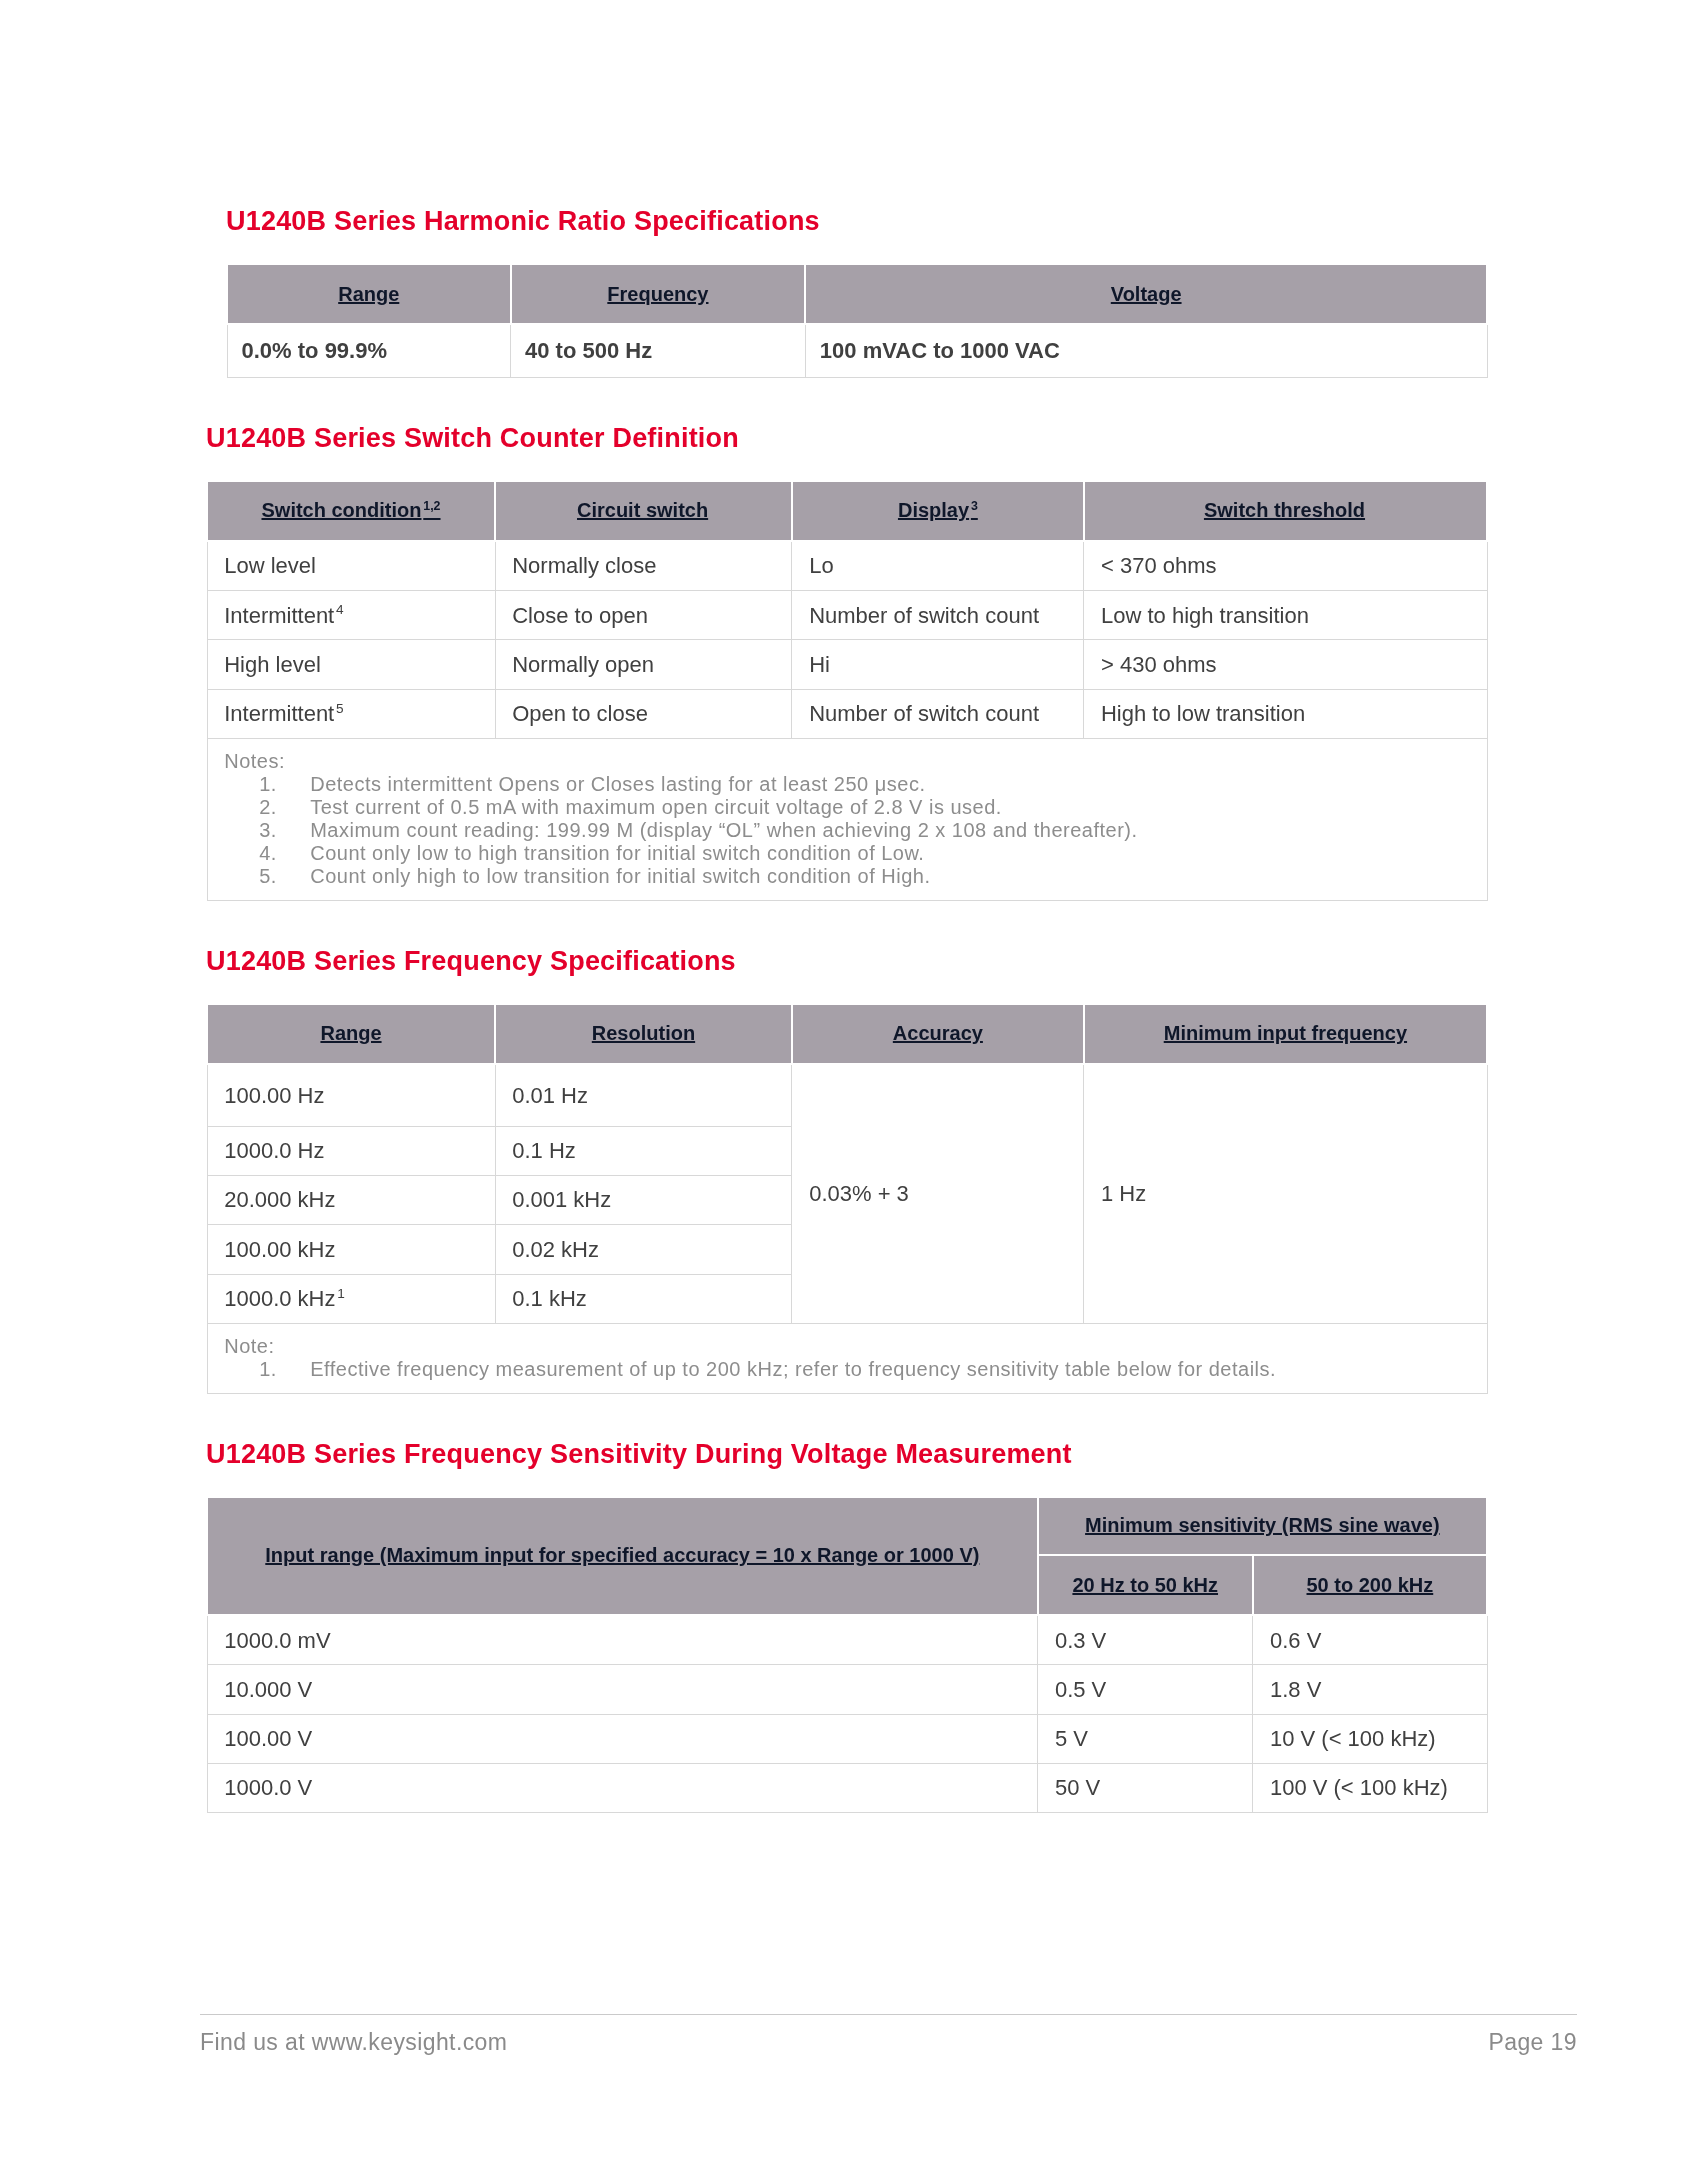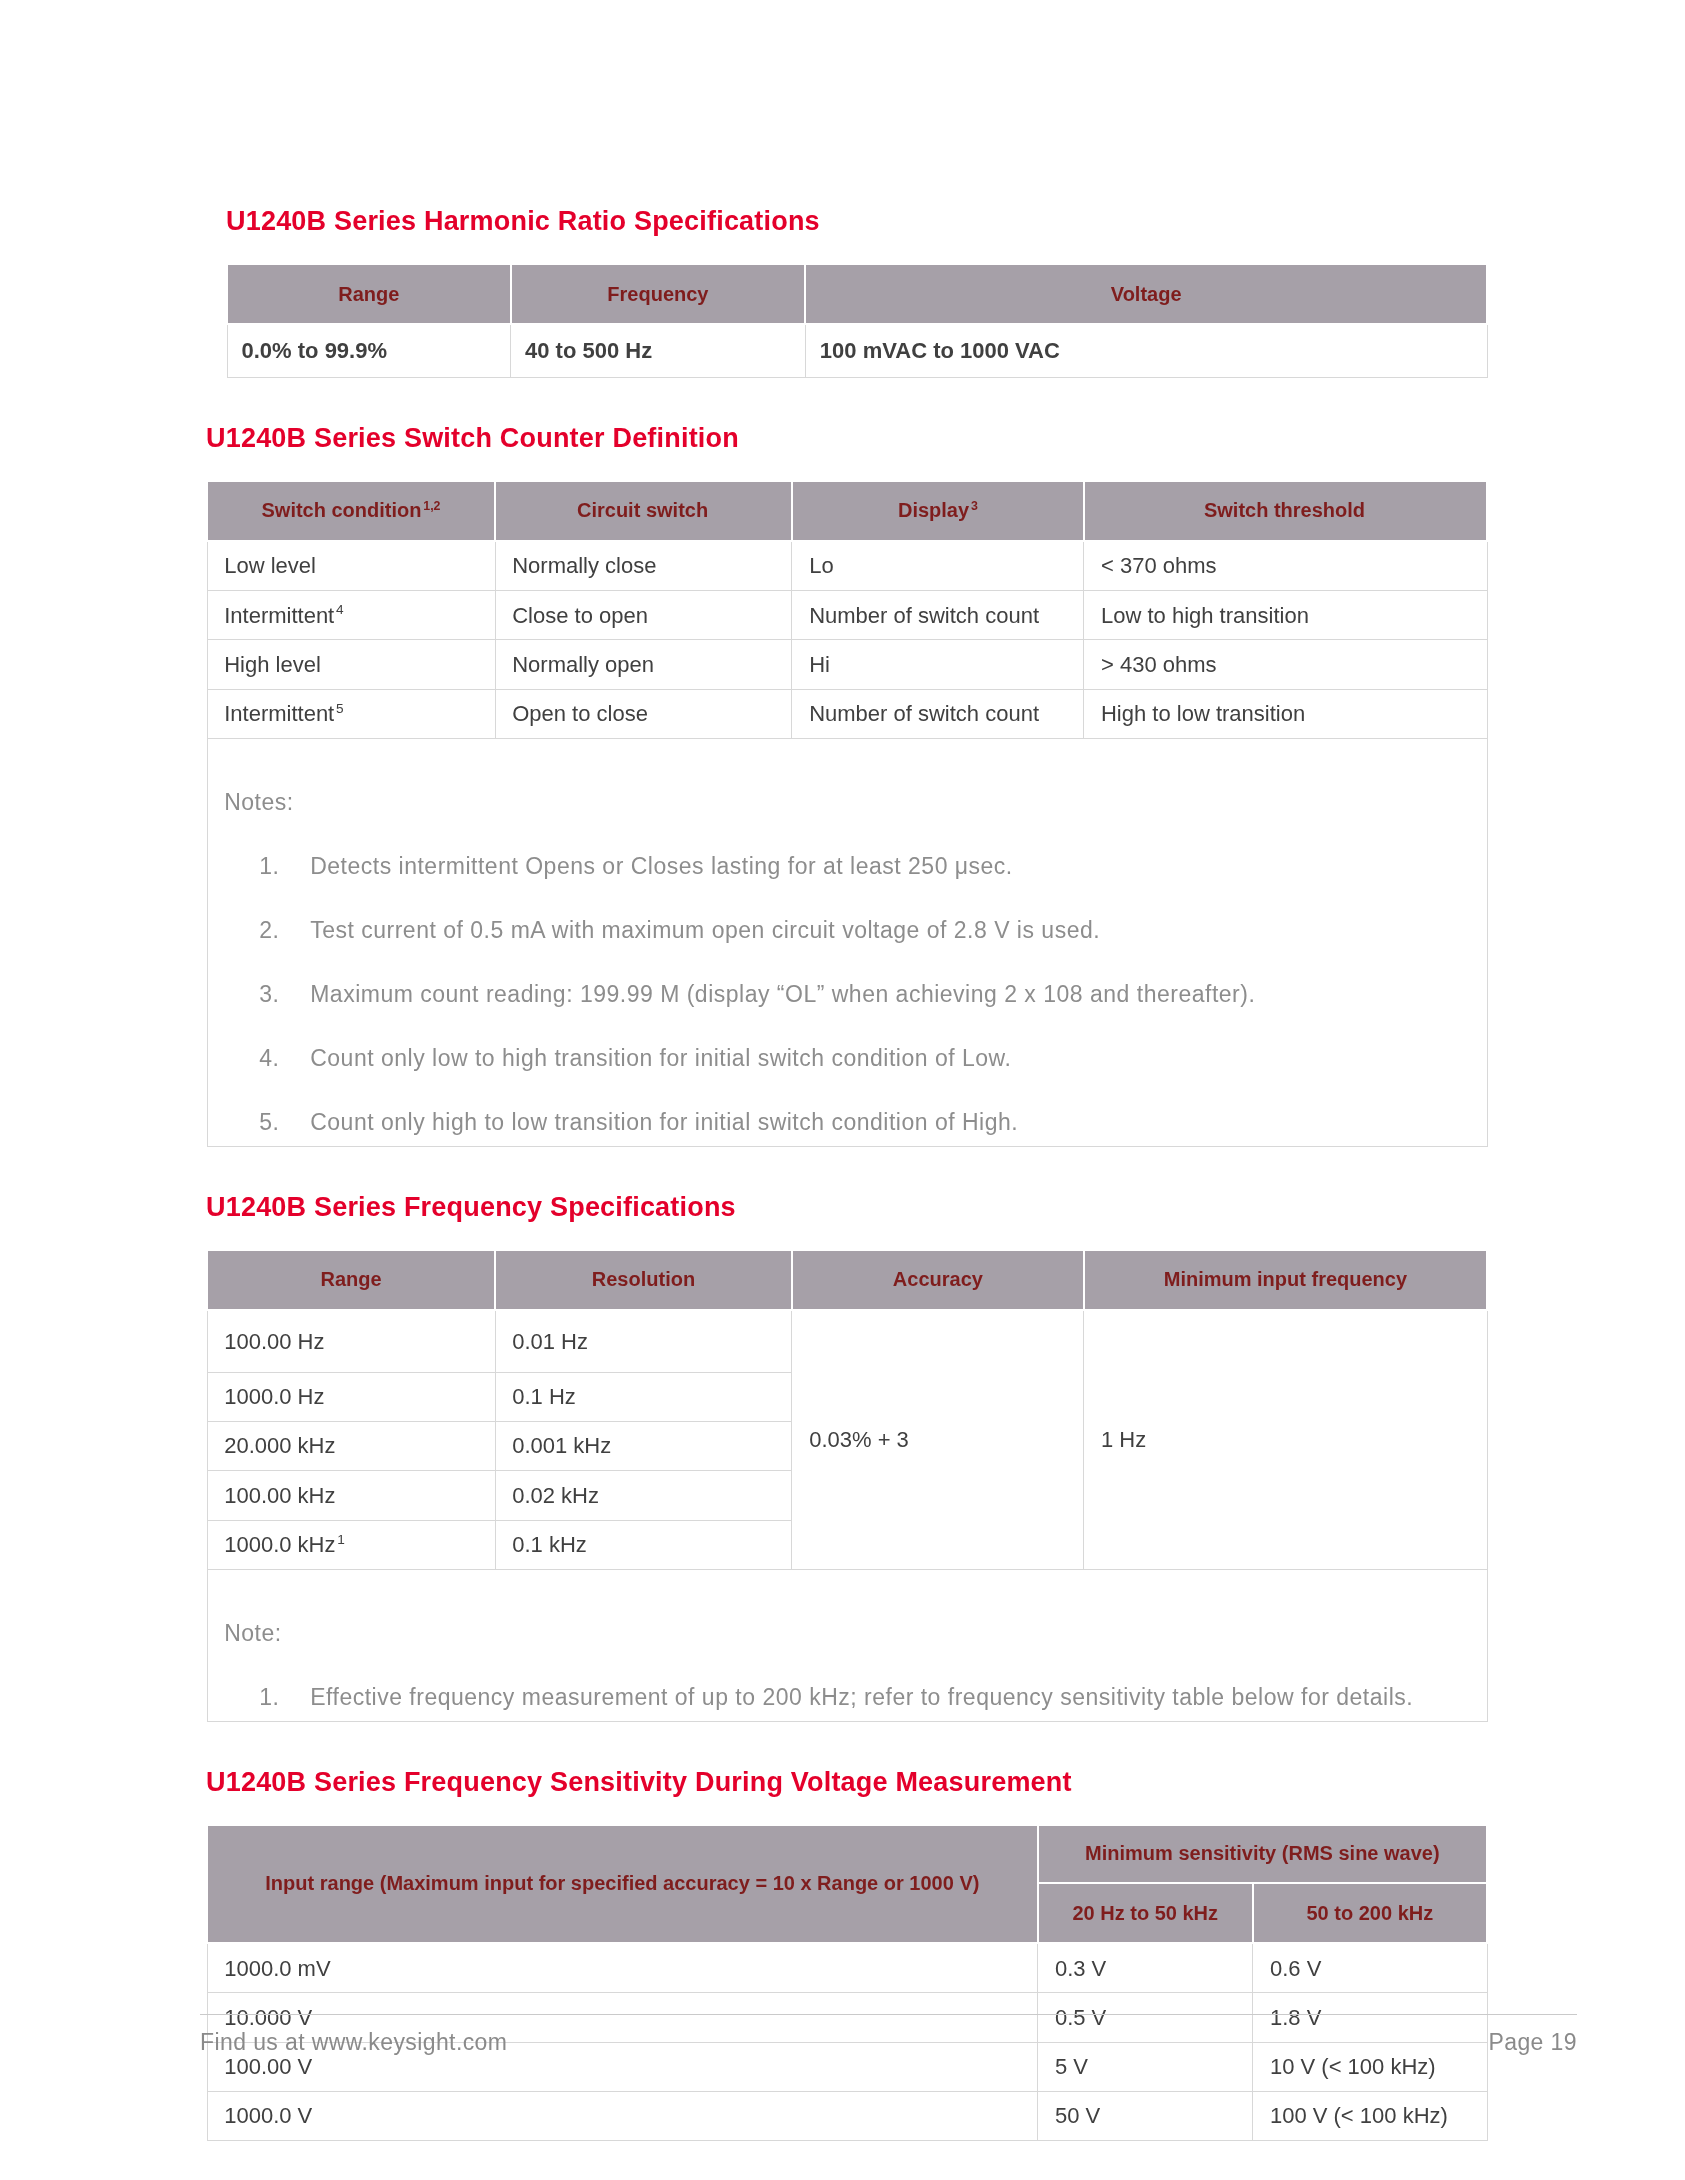--- a/index.html
+++ b/index.html
@@ -28,52 +28,52 @@
     color: var(--accent, #e4002b);
     margin-bottom: 26px;
   }
   table.spec-table {
     width: 100%;
     border-collapse: collapse;
     table-layout: fixed;
   }
   table.spec-table th {
     background: var(--header-bg, #a6a0a8);
-    color: #7f1d1d;
+    color: #0f172a;
     font-size: 20px;
     font-weight: 700;
     text-align: center;
     padding: 17.6px 12.3px;
     border: 2.6px solid #ffffff;
     vertical-align: middle;
+    text-decoration: underline;
   }
   table.spec-table td {
     border: 0.9px solid var(--border, #d8d8d8);
     font-size: 22px;
     line-height: 25.5px;
     padding: 11.4px 16.7px;
     text-align: left;
     vertical-align: middle;
     background: #ffffff;
   }
   table.t1 tbody td { padding: 13px 14px; font-weight: bold; }
   sup {
     font-size: 0.62em;
     line-height: 0;
     vertical-align: super;
     margin-left: 1.8px;
   }
   
   td.notes-cell { padding: 10.5px 16.7px 14px 16.7px; }
   .notes-label, .note-row {
-    font-size: 23px;
+    font-size: 20px;
     line-height: 23px;
     letter-spacing: 0.5px;
     color: var(--note-text, #8d8d8d);
-    margin-top: 41px;
   }
   .note-row { display: flex; }
   .note-num { flex: none; margin-left: 35px; width: 51px; }
   .note-text { flex: 1; }
   
   table.t3 tr.tall td { padding: 17.6px 16.7px; }
   table.t3 td.merged { vertical-align: middle; }
   
   table.t4 th.t4-main { font-size: 20px; padding: 0 17.6px; }
   table.t4 th.t4-sub { text-align: center; padding: 17.6px 14px; }

